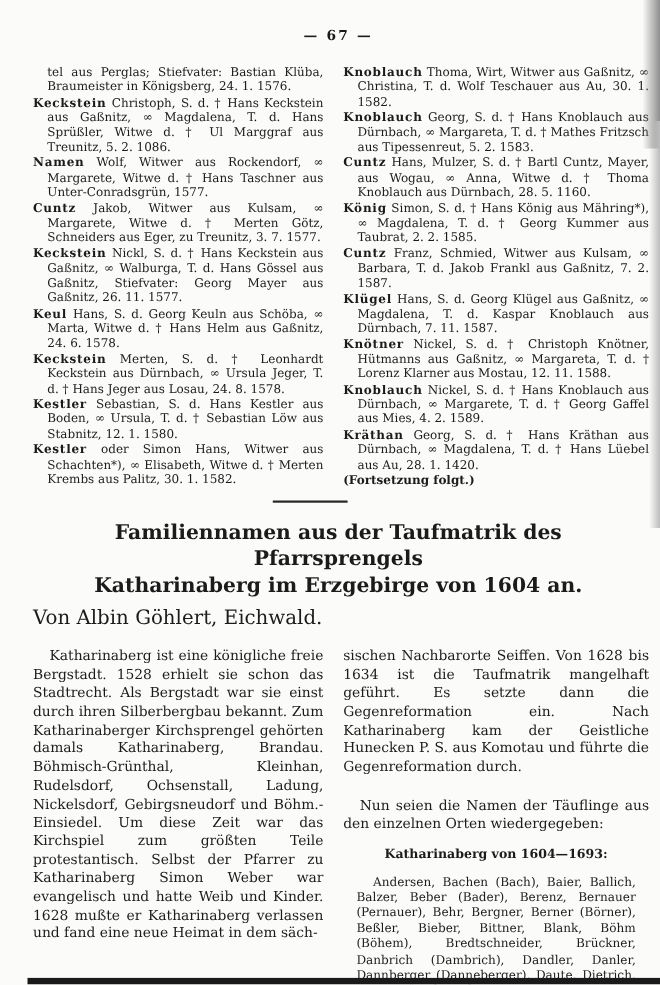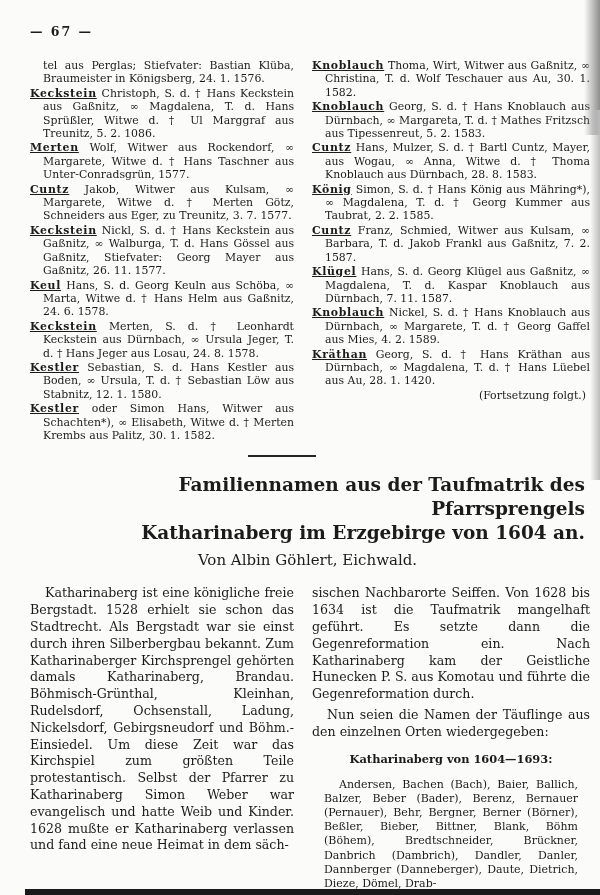--- a/index.html
+++ b/index.html
@@ -6,75 +6,76 @@
   body {
     width: 600px; height: 895px;
     background: #fbfbf9;
     position: relative;
     overflow: hidden;
     color: #1b1b1b;
     font-family: "DejaVu Serif", serif;
   }
   .page { padding: 24px 15px 0 30px; position: relative; }
   .page-number {
-    text-align: left;
+    text-align: center;
     font-size: 12.5px;
     font-weight: bold;
     letter-spacing: 2px;
     margin-bottom: 20px;
   }
   .cols { display: flex; gap: 18px; }
   .col-l { width: 264px; flex: none; }
   .col-r { width: 278px; flex: none; }
 
   
   .entry {
     font-size: 10.9px;
     line-height: 13.4px;
     text-align: justify;
     margin: 0 0 1px 0;
     text-indent: -13px;
     padding-left: 13px;
   }
   .entry.cont { text-indent: 0; }
-  .lead { font-weight: bold; letter-spacing: 0.7px; text-decoration: underline; }
+  .lead { font-weight: bold; letter-spacing: 0.7px; }
   .fortsetzung {
     font-size: 10.9px;
-    text-align: right;
+    text-align: left;
     margin: 1px 4px 0 0;
+    font-weight: bold;
   }
 
   .divider {
     width: 68px; height: 2px;
     background: #262626;
     margin: 12px 0 16px 218px;
   }
 
   .title {
     font-size: 18.5px;
     font-weight: bold;
-    text-align: right;
+    text-align: center;
     line-height: 24px;
     margin: 0 0 6px 0;
   }
   .byline {
-    text-align: center;
-    font-size: 15px;
+    text-align: left;
+    font-size: 18px;
     margin: 6px 0 16px 0;
   }
 
   
   .intro {
     font-size: 12.6px;
     line-height: 16.8px;
     text-align: justify;
     margin: 0;
   }
   .indent { text-indent: 15px; }
-  .lead-in { margin-top: 4px; }
+  .lead-in { margin-top: 18px; }
   .list-heading {
     font-size: 11.4px;
     font-weight: bold;
     text-align: center;
     margin: 11px 0 2px 0;
   }
   .name-list {
     font-size: 11px;
     line-height: 14.2px;
     text-align: justify;
@@ -102,35 +103,36 @@
 <body>
 
 <div class="page">
 
   <div class="page-number">— 67 —</div>
 
   <div class="cols">
     <div class="col-l">
       <p class="entry cont"><span>tel aus Perglas; Stiefvater: Bastian Klüba, Braumeister in Königsberg, 24. 1. 1576.</span></p>
       <p class="entry"><span class="lead">Keckstein</span><span> Christoph, S. d. † Hans Keckstein aus Gaßnitz, ∞ Magdalena, T. d. Hans Sprüßler, Witwe d. † Ul Marggraf aus Treunitz, 5. 2. 1086.</span></p>
-      <p class="entry"><span class="lead">Merten</span><span> Wolf, Witwer aus Rockendorf, ∞ Margarete, Witwe d. † Hans Taschner aus Unter-Conradsgrün, 1577.</span></p>
+      <p class="entry"><span class="lead">Namen</span><span> Wolf, Witwer aus Rockendorf, ∞ Margarete, Witwe d. † Hans Taschner aus Unter-Conradsgrün, 1577.</span></p>
       <p class="entry"><span class="lead">Cuntz</span><span> Jakob, Witwer aus Kulsam, ∞ Margarete, Witwe d. † Merten Götz, Schneiders aus Eger, zu Treunitz, 3. 7. 1577.</span></p>
       <p class="entry"><span class="lead">Keckstein</span><span> Nickl, S. d. † Hans Keckstein aus Gaßnitz, ∞ Walburga, T. d. Hans Gössel aus Gaßnitz, Stiefvater: Georg Mayer aus Gaßnitz, 26. 11. 1577.</span></p>
       <p class="entry"><span class="lead">Keul</span><span> Hans, S. d. Georg Keuln aus Schöba, ∞ Marta, Witwe d. † Hans Helm aus Gaßnitz, 24. 6. 1578.</span></p>
       <p class="entry"><span class="lead">Keckstein</span><span> Merten, S. d. † Leonhardt Keckstein aus Dürnbach, ∞ Ursula Jeger, T. d. † Hans Jeger aus Losau, 24. 8. 1578.</span></p>
       <p class="entry"><span class="lead">Kestler</span><span> Sebastian, S. d. Hans Kestler aus Boden, ∞ Ursula, T. d. † Sebastian Löw aus Stabnitz, 12. 1. 1580.</span></p>
       <p class="entry"><span class="lead">Kestler</span><span> oder Simon Hans, Witwer aus Schachten*), ∞ Elisabeth, Witwe d. † Merten Krembs aus Palitz, 30. 1. 1582.</span></p>
     </div>
     <div class="col-r">
       <p class="entry"><span class="lead">Knoblauch</span><span> Thoma, Wirt, Witwer aus Gaßnitz, ∞ Christina, T. d. Wolf Teschauer aus Au, 30. 1. 1582.</span></p>
       <p class="entry"><span class="lead">Knoblauch</span><span> Georg, S. d. † Hans Knoblauch aus Dürnbach, ∞ Margareta, T. d. † Mathes Fritzsch aus Tipessenreut, 5. 2. 1583.</span></p>
-      <p class="entry"><span class="lead">Cuntz</span><span> Hans, Mulzer, S. d. † Bartl Cuntz, Mayer, aus Wogau, ∞ Anna, Witwe d. † Thoma Knoblauch aus Dürnbach, 28. 8. 1583.</span></p>
+      <p class="entry"><span class="lead">Cuntz</span><span> Hans, Mulzer, S. d. † Bartl Cuntz, Mayer, aus Wogau, ∞ Anna, Witwe d. † Thoma Knoblauch aus Dürnbach, 28. 5. 1160.</span></p>
       <p class="entry"><span class="lead">König</span><span> Simon, S. d. † Hans König aus Mähring*), ∞ Magdalena, T. d. † Georg Kummer aus Taubrat, 2. 2. 1585.</span></p>
       <p class="entry"><span class="lead">Cuntz</span><span> Franz, Schmied, Witwer aus Kulsam, ∞ Barbara, T. d. Jakob Frankl aus Gaßnitz, 7. 2. 1587.</span></p>
       <p class="entry"><span class="lead">Klügel</span><span> Hans, S. d. Georg Klügel aus Gaßnitz, ∞ Magdalena, T. d. Kaspar Knoblauch aus Dürnbach, 7. 11. 1587.</span></p>
+      <p class="entry"><span class="lead">Knötner</span><span> Nickel, S. d. † Christoph Knötner, Hütmanns aus Gaßnitz, ∞ Margareta, T. d. † Lorenz Klarner aus Mostau, 12. 11. 1588.</span></p>
       <p class="entry"><span class="lead">Knoblauch</span><span> Nickel, S. d. † Hans Knoblauch aus Dürnbach, ∞ Margarete, T. d. † Georg Gaffel aus Mies, 4. 2. 1589.</span></p>
       <p class="entry"><span class="lead">Kräthan</span><span> Georg, S. d. † Hans Kräthan aus Dürnbach, ∞ Magdalena, T. d. † Hans Lüebel aus Au, 28. 1. 1420.</span></p>
       <p class="fortsetzung">(Fortsetzung folgt.)</p>
     </div>
   </div>
 
   <div class="divider"></div>
 
   <h1 class="title">
     <span>Familiennamen aus der Taufmatrik des Pfarrsprengels</span><br>

